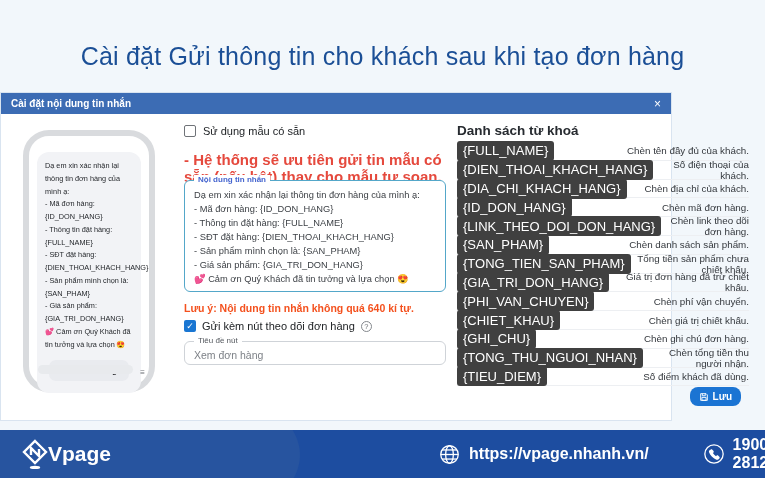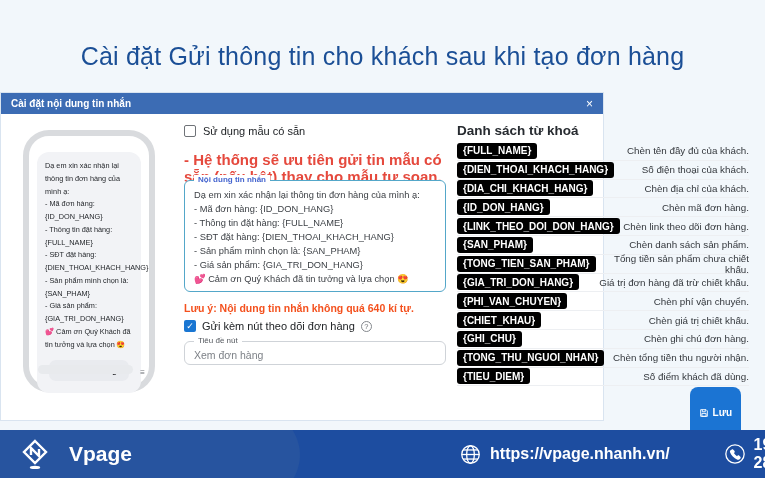--- a/index.html
+++ b/index.html
@@ -7,21 +7,21 @@
   #app {
     position:relative; width:765px; height:478px; overflow:hidden;
     background:#f2f7fb; font-family:"Liberation Sans", sans-serif;
   }
   
   .page-title {
     position:absolute; top:42px; left:0; width:100%; text-align:center;
     font-size:25px; font-weight:normal; color:#1b4f96; letter-spacing:.2px;
   }
   
-  .modal { position:absolute; top:92px; left:0; width:604px; height:329px;
+  .modal { position:absolute; top:92px; left:0; width:672px; height:329px;
     background:#fff; border:1px solid #d9e4f0; }
   .modal-header { height:21px; background:#3c6cb4; color:#fff; display:flex;
     align-items:center; justify-content:space-between; padding:0 10px; }
   .modal-title { font-size:10px; font-weight:bold; }
   .modal-close { font-size:12px; line-height:1; cursor:pointer; color:#fff; }
   .modal-body { position:relative; width:100%; height:306px; }
 
   
   .phone { position:absolute; left:22px; top:16px; width:132px; height:262px;
     border:6px solid #d9dbde; border-radius:26px; background:#fff; }
@@ -62,33 +62,33 @@
   .title-input { width:100%; height:100%; border:none; outline:none; background:transparent;
     padding:4px 9px 0 9px; font-size:10.5px; color:#7d8187;
     font-family:"Liberation Sans", sans-serif; }
 
   
   .kw-col { position:absolute; left:456px; top:0; width:292px; }
   .kw-heading { position:absolute; top:9px; left:0; font-size:13.5px; font-weight:bold; color:#272b30; }
   .kw-list { position:absolute; top:28px; left:0; width:292px; }
   .kw-row { display:flex; align-items:center; justify-content:space-between;
     height:18.8px; border-bottom:1px solid #edeff2; }
-  .kw-tag { background:#000000; color:#fff; font-size:10px; font-weight:bold;
+  .kw-tag { background:#404040; color:#fff; font-size:13px; font-weight:normal;
     padding:2.5px 6px; border-radius:3px; cursor:pointer; white-space:nowrap; }
   .kw-desc { font-size:9.8px; color:#33373c; text-align:right; }
   .btn-save { position:absolute; top:273px; right:8px; background:#1b74d3; color:#fff;
     font-size:10px; font-weight:bold; border:none; border-radius:8px;
-    padding:20px 9px; display:flex; align-items:center; gap:4px; cursor:pointer; }
+    padding:4px 9px; display:flex; align-items:center; gap:4px; cursor:pointer; }
 
   
   .footer { position:absolute; left:0; top:430px; width:765px; height:48px;
     background:#1d4da0; display:flex; align-items:center; overflow:hidden; }
   .footer::before { content:""; position:absolute; left:-120px; top:-70px;
     width:420px; height:190px; border-radius:50%; background:#27549f; }
-  .brand { position:relative; display:flex; align-items:center; gap:21px; margin-left:22px; }
+  .brand { position:relative; display:flex; align-items:center; gap:0; margin-left:22px; }
   .brand-name { color:#fff; font-size:21px; font-weight:bold; }
   .footer-url { position:relative; display:flex; align-items:center; gap:9px;
     margin-left:328px; color:#fff; font-size:16px; font-weight:bold; cursor:pointer; }
   .footer-phone { position:relative; display:flex; align-items:center; gap:8px;
     margin-left:54px; color:#fff; font-size:16px; font-weight:bold; }
   svg { display:block; }
 </style>
 </head>
 <body>
 

